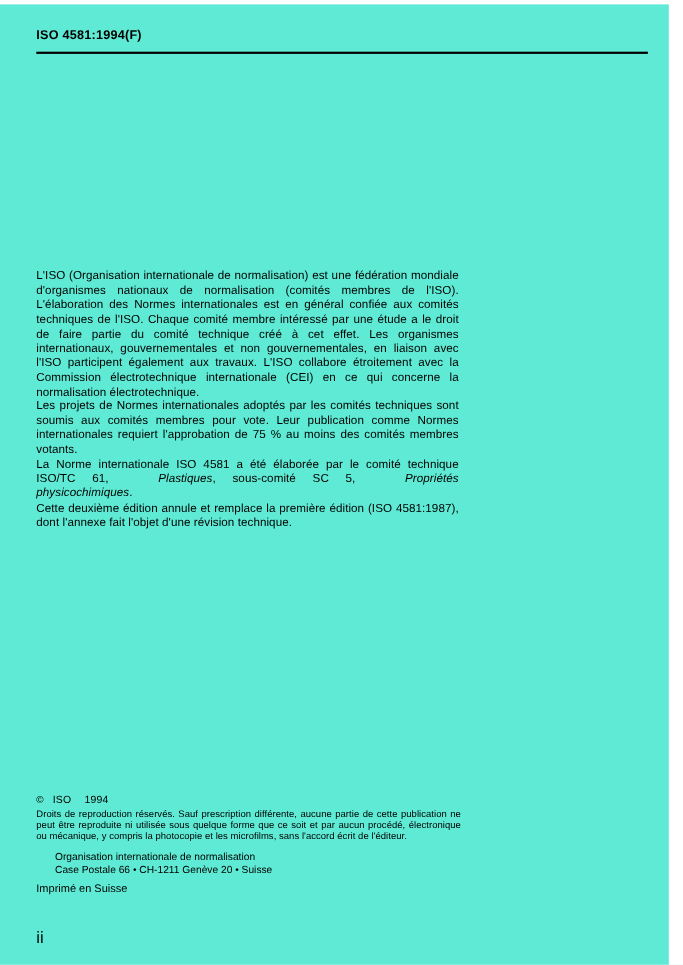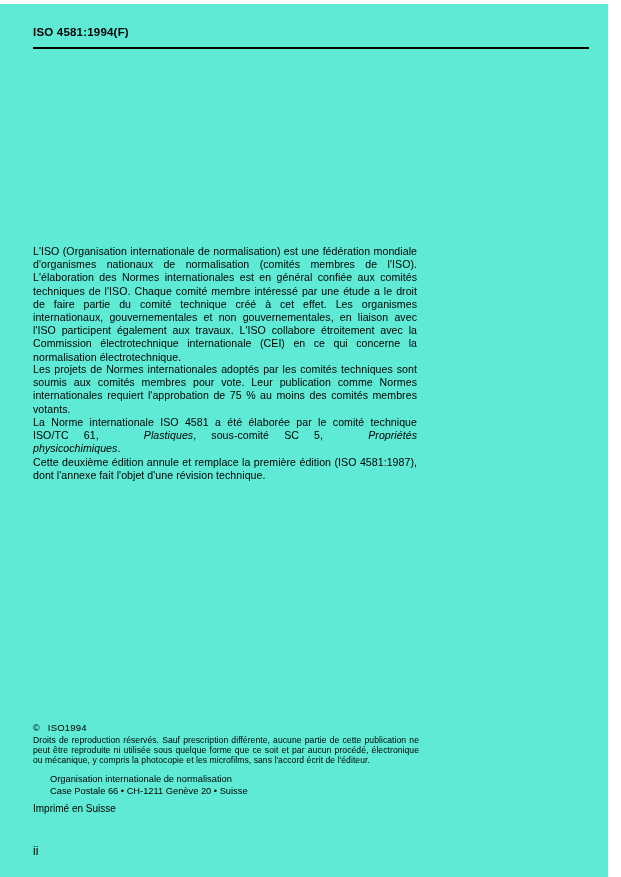--- a/index.html
+++ b/index.html
@@ -77,20 +77,21 @@
     letter-spacing: 0.2px;
     margin-bottom: 2px;
   }
   .copyright-sym {
     font-size: 9px;
   }
   .copy-iso {
     margin-left: 8px;
   }
   .copy-year {
+    margin-left: 12px;
   }
   .rights {
     font-size: 8.6px;
     line-height: 10.1px;
     width: 386px;
     text-align: justify;
     letter-spacing: 0.05px;
   }
   .address {
     margin-top: 9px;
@@ -99,21 +100,21 @@
     line-height: 11.4px;
   }
   .printed {
     margin-top: 6px;
     font-size: 10px;
   }
   .page-number {
     position: absolute;
     left: 33px;
     top: 840px;
-    font-size: 12px;
+    font-size: 15px;
   }
 </style>
 </head>
 <body>
 
 <div class="page">
 
   <div class="doc-id">ISO 4581:1994(F)</div>
   <div class="header-rule"></div>
 

